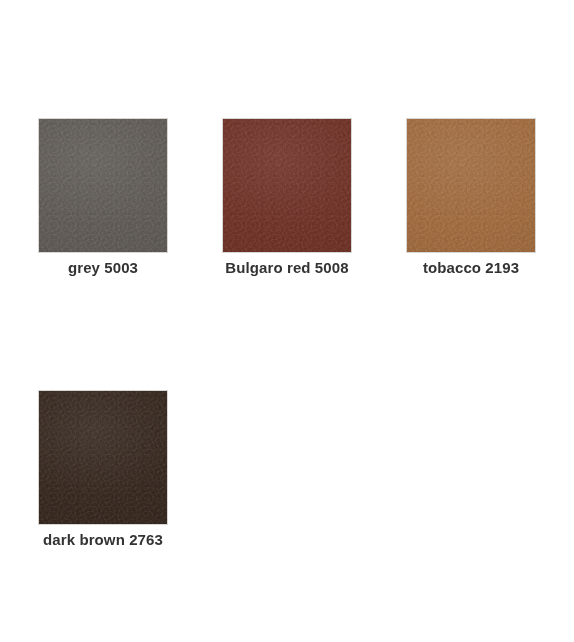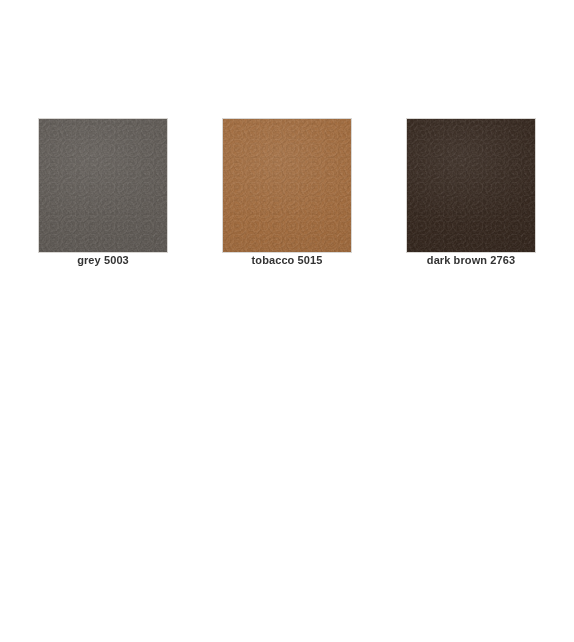--- a/index.html
+++ b/index.html
@@ -69,21 +69,22 @@
 
   .swatch-chip .sheen {
     position: absolute;
     inset: 0;
     background:
       radial-gradient(ellipse 150% 110% at 42% 30%, rgba(255,255,255,0.085) 0%, rgba(255,255,255,0.02) 45%, rgba(0,0,0,0.06) 100%);
     pointer-events: none;
   }
 
   .swatch-label {
-    font-size: 11px;
+    margin-top: 8px;
+    font-size: 15px;
     font-weight: bold;
     color: #333333;
     text-align: center;
     letter-spacing: 0.1px;
     line-height: 14px;
     white-space: nowrap;
   }
 </style>
 </head>
 <body style="background: rgb(255, 255, 255);">
@@ -94,27 +95,34 @@
     <div class="swatch-cell">
       <div class="swatch-chip" style="background-color: rgb(94, 89, 84); border-color: rgb(216, 214, 211);">
         <div class="grain"></div>
         <div class="sheen"></div>
       </div>
       <div class="swatch-label" style="color: rgb(51, 51, 51);">grey 5003</div>
     </div>
 
 
 
+    <div class="swatch-cell">
+      <div class="swatch-chip" style="background-color: rgb(110, 47, 36); border-color: rgb(216, 214, 211);">
+        <div class="grain"></div>
+        <div class="sheen"></div>
+      </div>
+      <div class="swatch-label" style="color: rgb(51, 51, 51);">Bulgaro red 5008</div>
+    </div>
 
     <div class="swatch-cell">
       <div class="swatch-chip" style="background-color: rgb(160, 106, 60); border-color: rgb(216, 214, 211);">
         <div class="grain"></div>
         <div class="sheen"></div>
       </div>
-      <div class="swatch-label" style="color: rgb(51, 51, 51);">tobacco 5015</div>
+      <div class="swatch-label" style="color: rgb(51, 51, 51);">tobacco 2193</div>
     </div>
 
     <div class="swatch-cell">
       <div class="swatch-chip" style="background-color: rgb(51, 37, 28); border-color: rgb(216, 214, 211);">
         <div class="grain"></div>
         <div class="sheen"></div>
       </div>
       <div class="swatch-label" style="color: rgb(51, 51, 51);">dark brown 2763</div>
     </div>
 

